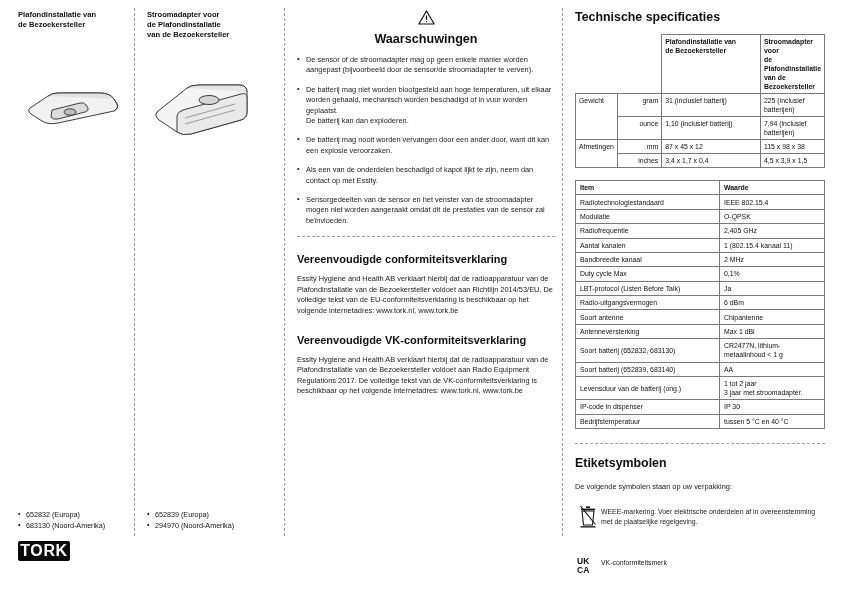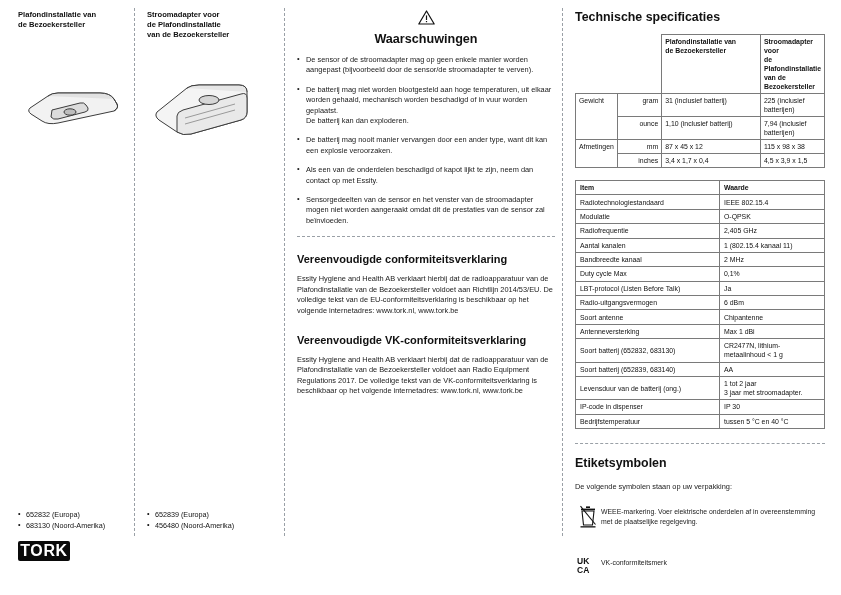--- a/index.html
+++ b/index.html
@@ -105,39 +105,39 @@
           <path d="M30 60 L30 44 Q30 40 36 38 L94 22 Q100 20 100 26 L100 40 Q100 46 94 48 L44 62 Q36 64 30 60 Z" fill="#e9e9e9"></path>
           <path d="M38 46 L88 32" stroke="#9a9a9a"></path>
           <path d="M38 52 L88 38" stroke="#9a9a9a"></path>
           <ellipse cx="62" cy="28" rx="10" ry="4.5" fill="#d6d6d6"></ellipse>
         </g>
       </svg>
     </div>
   </div>
   <ul class="codes" style="left:147px;top:509px;margin:0;padding:0;">
     <li>652839 (Europa)</li>
-    <li>456480 (Noord-Amerika)</li>
+    <li>294970 (Noord-Amerika)</li>
   </ul>
 
   <div class="c3">
     <div class="warnhead">
       <span class="warn-tri">
         <svg width="17" height="15" viewBox="0 0 17 15">
           <path d="M8.5 1 L16.2 14 L0.8 14 Z" fill="none" stroke="#111" stroke-width="1.2" stroke-linejoin="round"></path>
           <rect x="7.9" y="5.4" width="1.2" height="4.6" fill="#111"></rect>
           <rect x="7.9" y="11" width="1.2" height="1.2" fill="#111"></rect>
         </svg>
       </span>
       <h2 class="h2">Waarschuwingen</h2>
     </div>
     <ul class="bul">
       <li style="white-space:pre-line;">De sensor of de stroomadapter mag op geen enkele manier worden aangepast (bijvoorbeeld door de sensor/de stroomadapter te verven).</li>
       <li style="white-space:pre-line;">De batterij mag niet worden blootgesteld aan hoge temperaturen, uit elkaar worden gehaald, mechanisch worden beschadigd of in vuur worden geplaatst.
 De batterij kan dan exploderen.</li>
-      <li style="white-space:pre-line;">De batterij mag nooit manier vervangen door een ander type, want dit kan een explosie veroorzaken.</li>
+      <li style="white-space:pre-line;">De batterij mag nooit worden vervangen door een ander door, want dit kan een explosie veroorzaken.</li>
       <li style="white-space:pre-line;">Als een van de onderdelen beschadigd of kapot lijkt te zijn, neem dan contact op met Essity.</li>
       <li style="white-space:pre-line;">Sensorgedeelten van de sensor en het venster van de stroomadapter mogen niet worden aangeraakt omdat dit de prestaties van de sensor zal beïnvloeden.</li>
     </ul>
 
     <div class="dashrule"></div>
 
     <h3 class="h3">Vereenvoudigde conformiteitsverklaring</h3>
     <p class="para">Essity Hygiene and Health AB verklaart hierbij dat de radioapparatuur van de Plafondinstallatie van de Bezoekersteller voldoet aan Richtlijn 2014/53/EU. De volledige tekst van de EU-conformiteitsverklaring is beschikbaar op het volgende internetadres: www.tork.nl, www.tork.be</p>
 
     <h3 class="h3" style="margin-top:18px;">Vereenvoudigde VK-conformiteitsverklaring</h3>

